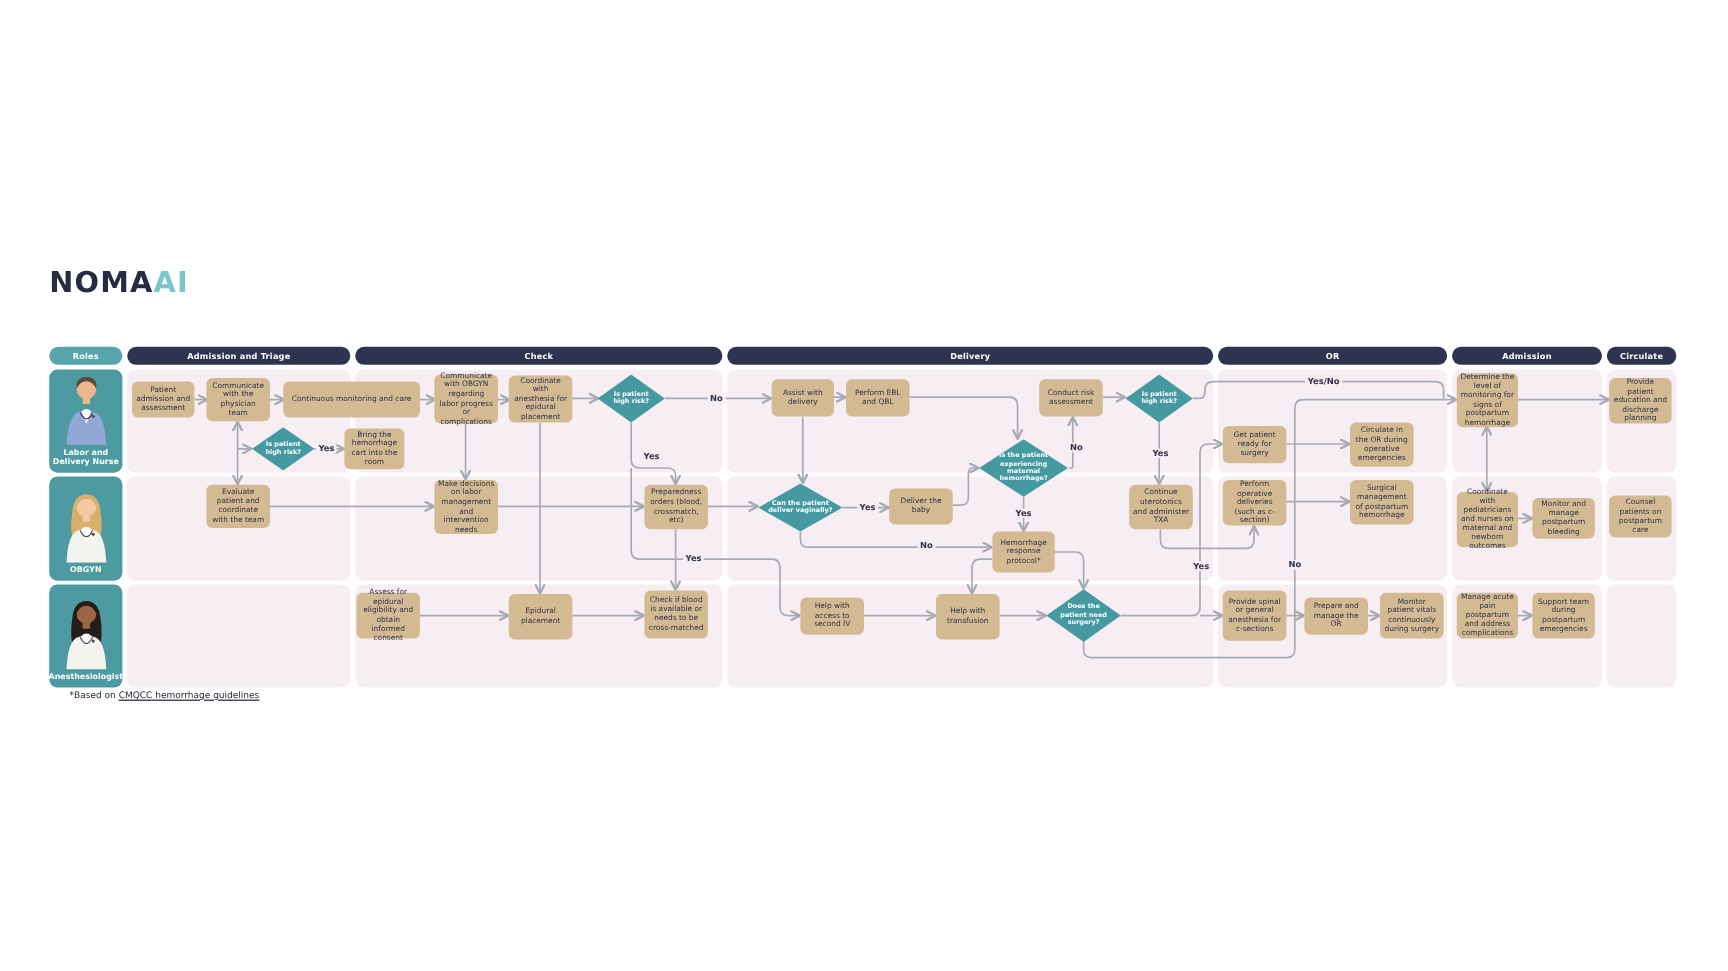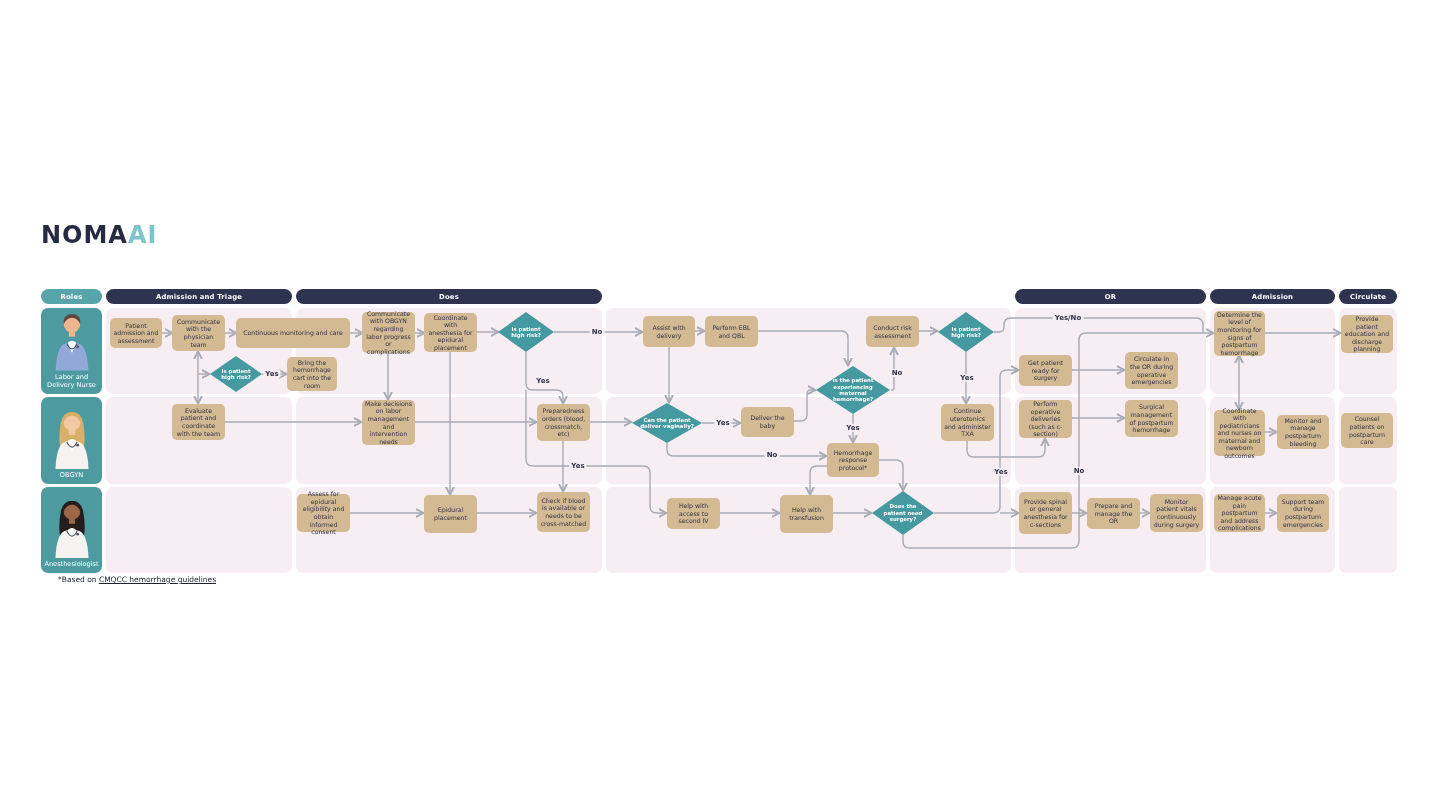--- a/index.html
+++ b/index.html
@@ -13,21 +13,21 @@
   .title .hl{color:#c14f9e;font-weight:700;}
   .stage{position:absolute;left:0;top:0;width:1172px;height:809px;}
   .pill{position:absolute;height:15px;border-radius:8px;background:#2e3450;color:#ffffff;
         display:flex;align-items:center;justify-content:center;font-size:6.8px;font-weight:700;
         letter-spacing:0.2px;}
   .pill.accent{background:#57a5aa;}
   .cell{position:absolute;background:#f7eef3;border-radius:7px;}
   .rolecard{position:absolute;background:#4d9aa1;border-radius:7px;display:flex;
             flex-direction:column;align-items:center;justify-content:flex-end;
             padding:3px 2px 5px;box-sizing:border-box;}
-  .rolecard .rlabel{color:#ffffff;font-size:6.6px;font-weight:400;text-align:center;
+  .rolecard .rlabel{color:#ffffff;font-size:6.6px;font-weight:700;text-align:center;
                     line-height:1.25;margin-top:2px;}
   .node{position:absolute;box-sizing:border-box;display:flex;align-items:center;
         justify-content:center;text-align:center;color:#2e3247;}
   .task{background:#d4ba93;border-radius:5px;font-size:6.2px;line-height:1.22;
         padding:2px 3px;font-weight:500;}
   .decision{background:#459aa1;color:#ffffff;
             clip-path:polygon(50% 0,100% 50%,50% 100%,0 50%);
             font-size:5.4px;line-height:1.18;font-weight:600;padding:0 7px;}
   .elabel{position:absolute;transform:translate(-50%,-50%);background:#f7eef3;
           color:#2e3247;font-size:7px;font-weight:600;padding:0 2px;line-height:1.2;
@@ -37,21 +37,22 @@
   .fn-link{color:#1f2330;text-decoration:underline;cursor:pointer;}
 </style>
 </head>
 <body>
 
 <div class="page">
   <div class="logo"><span>NOMA</span><span class="ai">AI</span></div>
   <div class="stage">
       <div class="pill accent" style="left: 41px; top: 289px; width: 61px; height: 15px;">Roles</div>
       <div class="pill" style="left: 106px; top: 289px; width: 186px; height: 15px; text-align: center;">Admission and Triage</div>
-      <div class="pill" style="left: 296px; top: 289px; width: 306px; height: 15px;">Does</div>
+      <div class="pill" style="left: 296px; top: 289px; width: 306px; height: 15px;">Check</div>
+      <div class="pill" style="left: 606px; top: 289px; width: 405px; height: 15px;">Delivery</div>
       <div class="pill" style="left: 1015px; top: 289px; width: 191px; height: 15px;">OR</div>
       <div class="pill" style="left: 1210px; top: 289px; width: 125px; height: 15px;">Admission</div>
       <div class="pill" style="left: 1339px; top: 289px; width: 58px; height: 15px;">Circulate</div>
       <div class="cell" style="left: 106px; top: 308px; width: 186px; height: 86px;"></div>
       <div class="cell" style="left: 296px; top: 308px; width: 306px; height: 86px;"></div>
       <div class="cell" style="left: 606px; top: 308px; width: 405px; height: 86px;"></div>
       <div class="cell" style="left: 1015px; top: 308px; width: 191px; height: 86px;"></div>
       <div class="cell" style="left: 1210px; top: 308px; width: 125px; height: 86px;"></div>
       <div class="cell" style="left: 1339px; top: 308px; width: 58px; height: 86px;"></div>
       <div class="cell" style="left: 106px; top: 397px; width: 186px; height: 87px;"></div>
@@ -200,18 +201,18 @@
       <div class="node task" style="left: 1277px; top: 494px; width: 52px; height: 38px;">Support team during postpartum emergencies</div>
       <div class="elabel" style="left: 272px; top: 374px;">Yes</div>
       <div class="elabel" style="left: 597px; top: 332px;">No</div>
       <div class="elabel" style="left: 543px; top: 381px;">Yes</div>
       <div class="elabel" style="left: 578px; top: 466px;">Yes</div>
       <div class="elabel" style="left: 723px; top: 423px;">Yes</div>
       <div class="elabel" style="left: 772px; top: 455px;">No</div>
       <div class="elabel" style="left: 853px; top: 428px;">Yes</div>
       <div class="elabel" style="left: 897px; top: 373px;">No</div>
       <div class="elabel" style="left: 967px; top: 378px;">Yes</div>
-      <div class="elabel" style="left: 1068px; top: 318px;">Yes/No</div>
+      <div class="elabel" style="left: 1103px; top: 318px;">Yes/No</div>
       <div class="elabel" style="left: 1001px; top: 472px;">Yes</div>
       <div class="elabel" style="left: 1079px; top: 471px;">No</div>
     </div>
   <div class="footnote"><span>*Based on </span><a class="fn-link">CMQCC hemorrhage guidelines</a></div>
 </div>
 
 </body></html>

